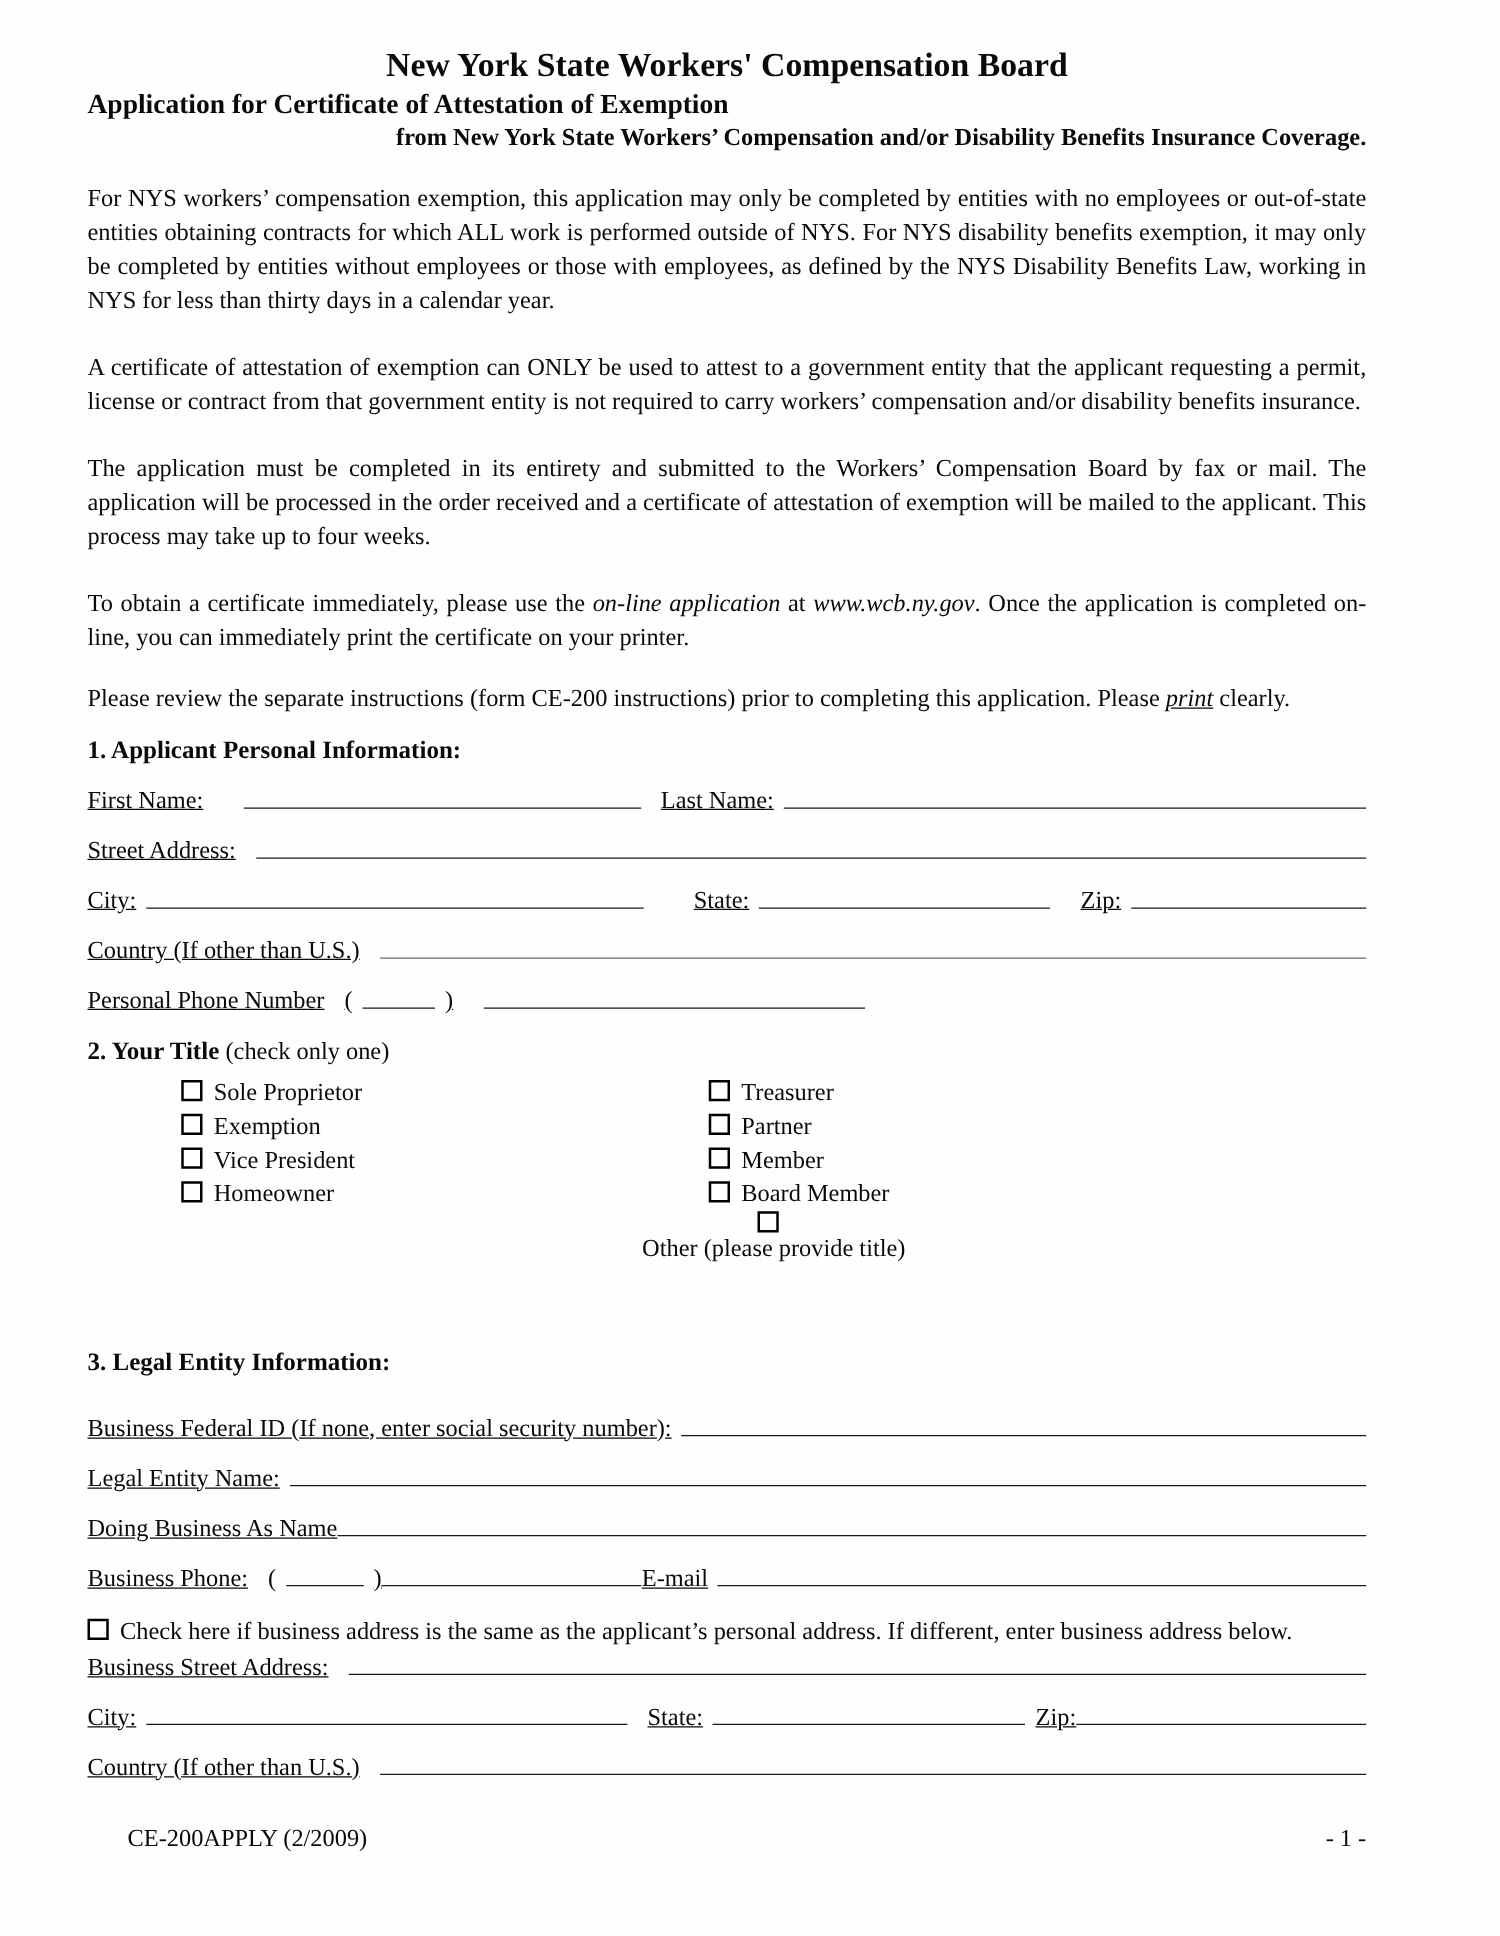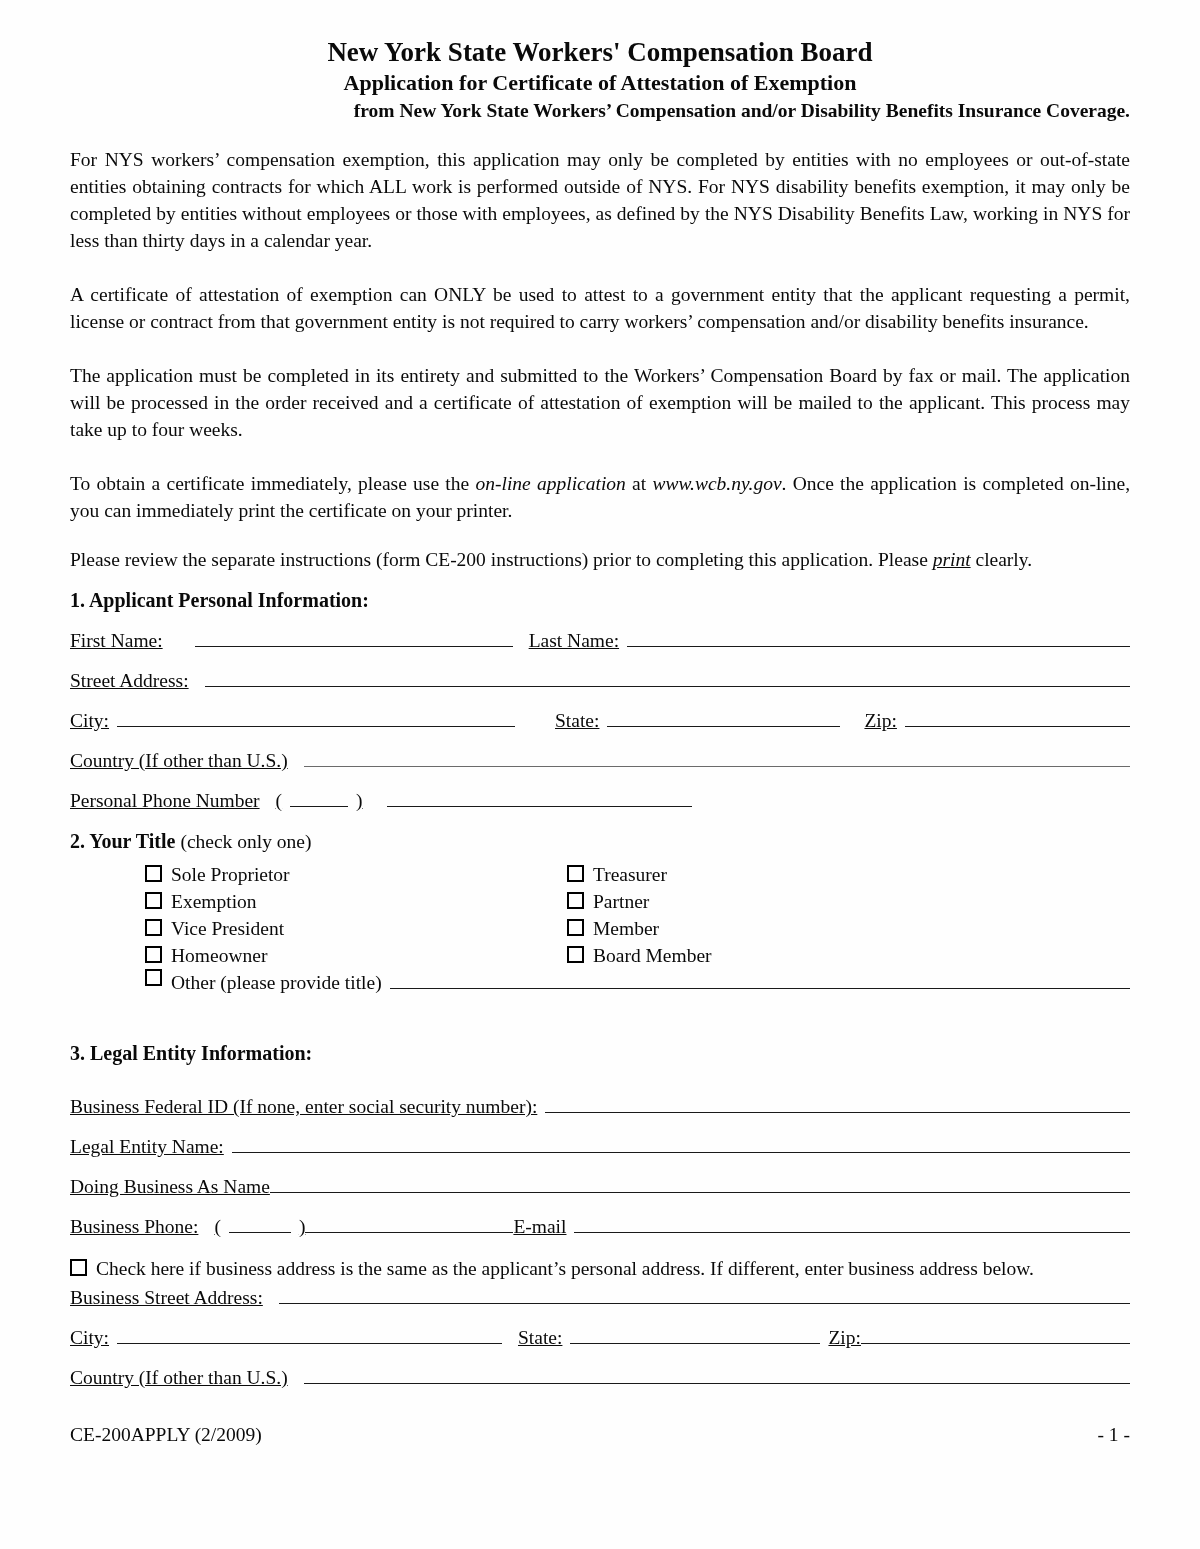--- a/index.html
+++ b/index.html
@@ -1,38 +1,37 @@
 <!DOCTYPE html>
 <html><head>
 <meta charset="utf-8">
 <style>
   html, body { margin: 0; padding: 0; background: #ffffff; }
   .page {
     position: relative;
     width: 1200px;
     height: 1549px;
     box-sizing: border-box;
-    padding: 36px 70px 0 70px;
+    padding: 36px 107px 0 70px;
     background: #fefefe;
     font-family: "Liberation Serif", serif;
     font-size: 19.5px;
     line-height: 27px;
     color: #0a0a0a;
     overflow: hidden;
   }
   .title {
     margin: 0;
     text-align: center;
     font-weight: bold;
     font-size: 27px;
     line-height: 32px;
   }
   .subtitle1 {
     margin: 0;
-    text-align: center;
     font-weight: bold;
     font-size: 22px;
     line-height: 29px;
   }
   .subtitle2 {
     margin: 0;
     text-align: right;
     font-weight: bold;
     font-size: 19.5px;
     line-height: 27px;
@@ -68,26 +67,27 @@
     width: 13px;
     height: 13px;
     border: 2.2px solid #000;
     margin-right: 9px;
     vertical-align: -1px;
     background: #fff;
   }
   .cbgrid { margin-top: 6px; }
   .cbrow { display: flex; align-items: flex-end; padding-left: 75px; }
   .cbrow .col-left { width: 422px; }
-  .cbrow.other-row { align-items: flex-start; }
+  .cbrow.other-row { align-items: center; flex-direction: column; }
   .footer {
     display: flex;
     justify-content: space-between;
     margin-top: 30px;
     font-size: 19.5px;
+    margin-left: 32px;
   }
 </style>
 </head>
 <body>
 
 <div class="page">
 
   <h1 class="title">New York State Workers' Compensation Board</h1>
   <h2 class="subtitle1">Application for Certificate of Attestation of Exemption</h2>
   <h3 class="subtitle2">from New York State Workers’ Compensation and/or Disability Benefits Insurance Coverage.</h3>

